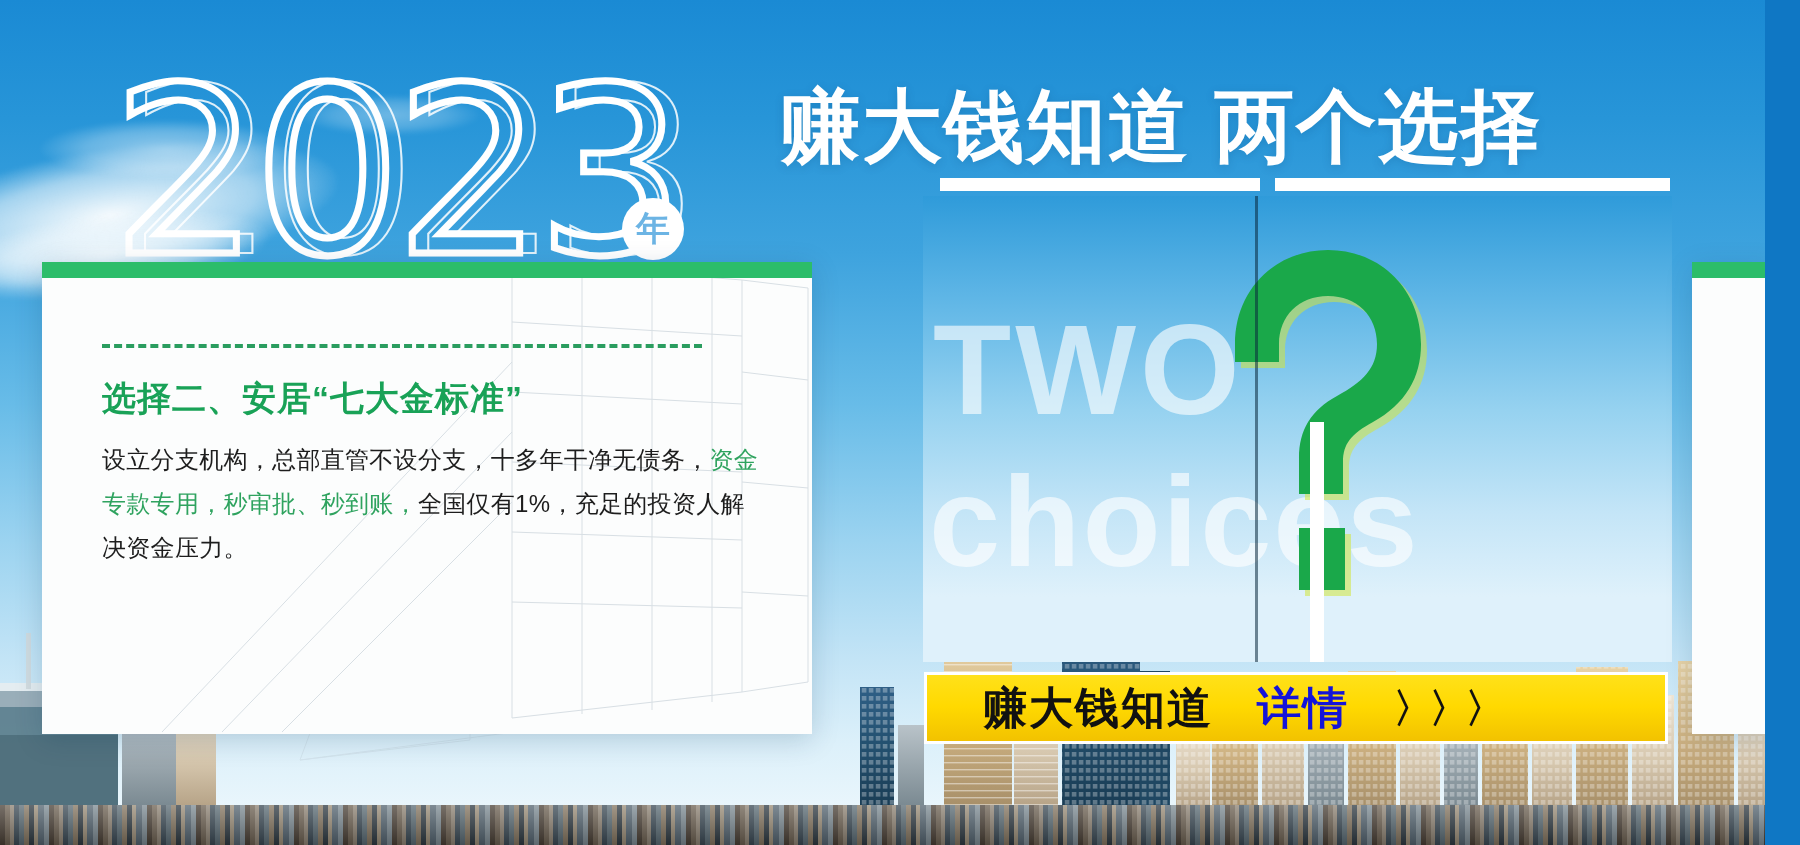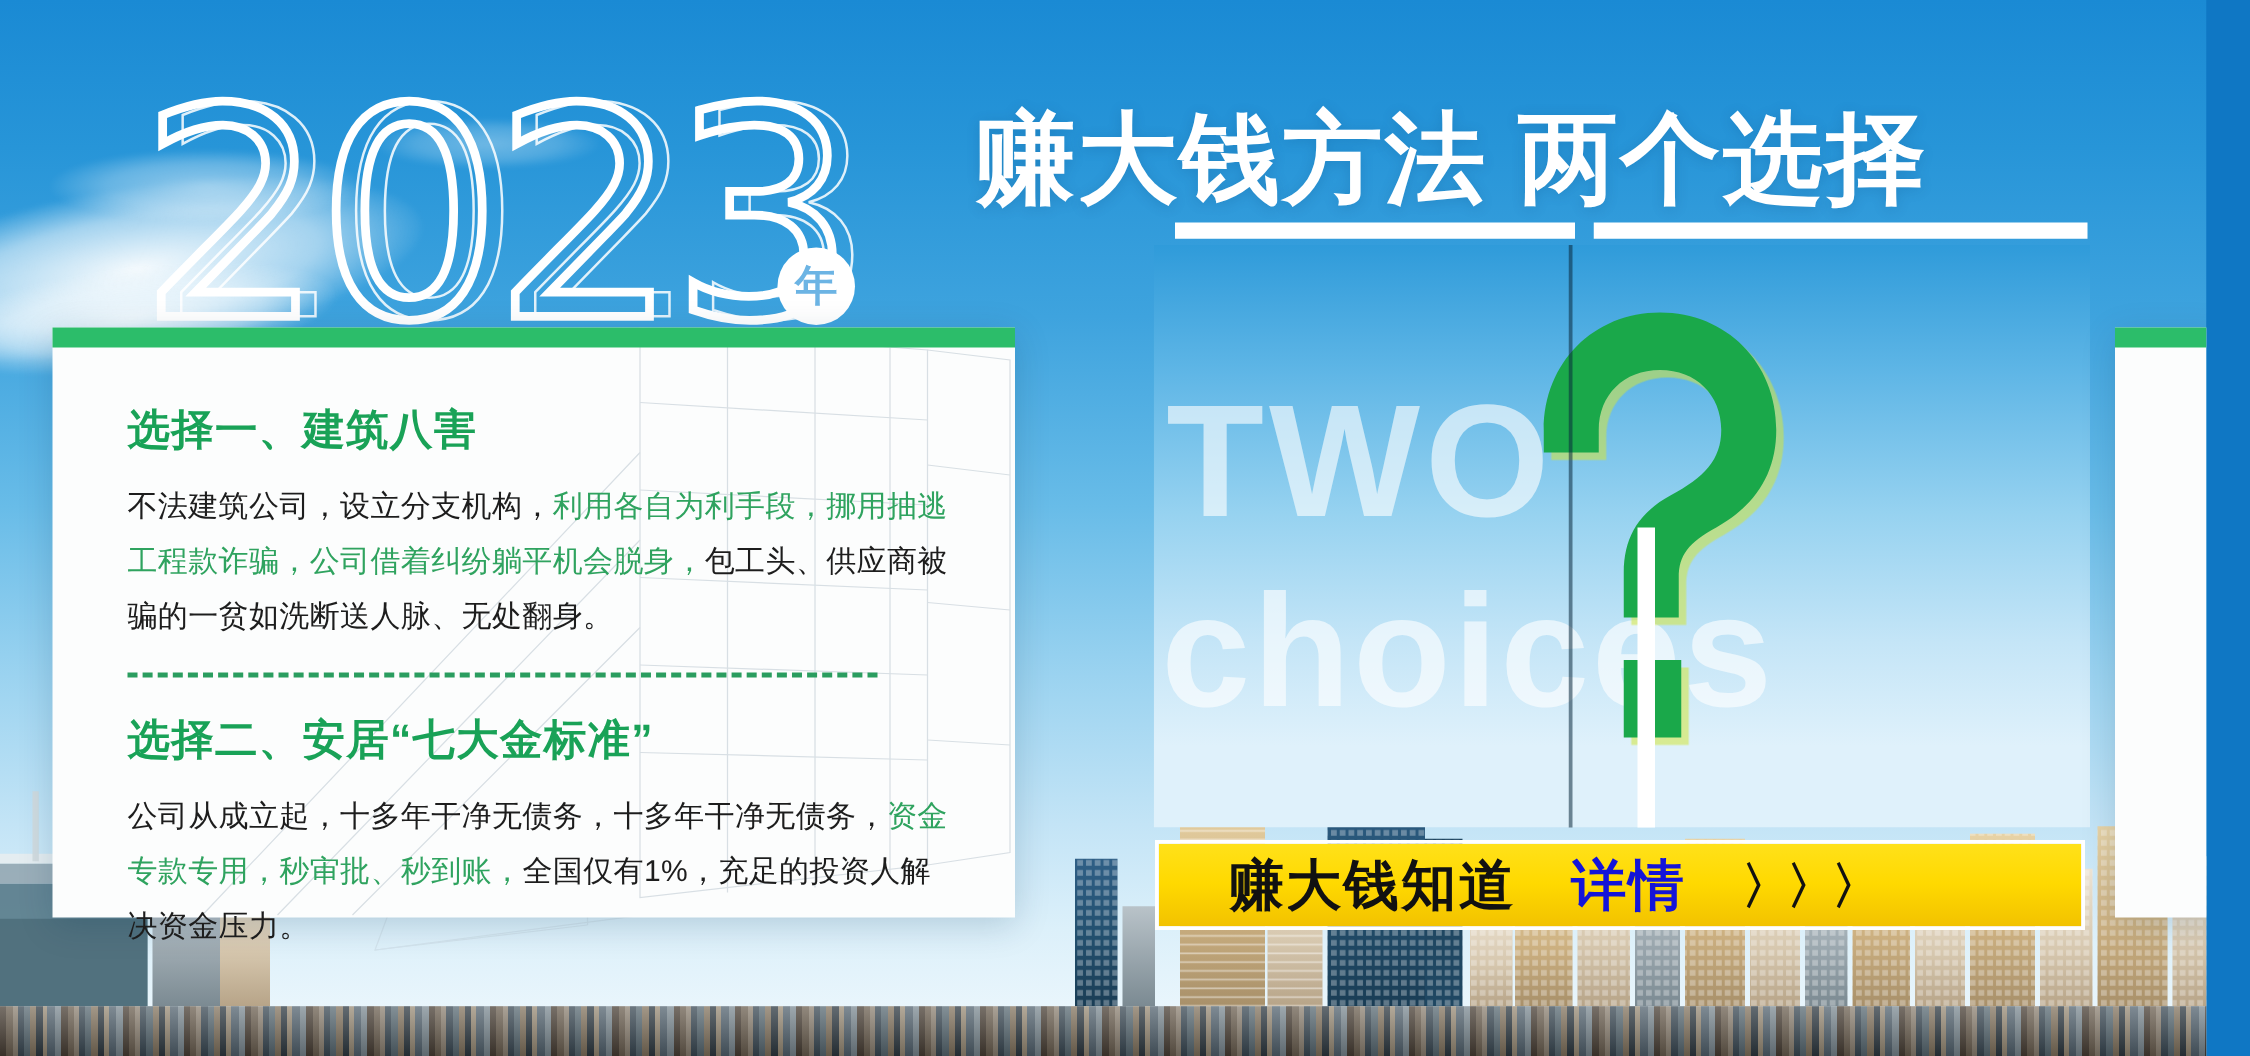--- a/index.html
+++ b/index.html
@@ -307,21 +307,21 @@
       <path d="M1700 360 L1760 350 M1700 430 L1760 418 M1700 500 L1760 488"></path>
     </g>
   </svg>
 
   <div class="year-wrap">
     <div class="year-echo">2023</div>
     <div class="year-num">2023</div>
   </div>
   <div class="year-badge">年</div>
 
-  <div class="headline">赚大钱方法 两个选择</div>
+  <div class="headline">赚大钱知道 两个选择</div>
   <div class="hl-underbar-a"></div>
   <div class="hl-underbar-b"></div>
 
   <div class="panel">
     <div class="panel-photo">
       <div class="panel-sky"></div>
       <div class="bigword two">TWO</div>
       <div class="bigword choices">choices</div>
 
       <svg class="qmark" viewBox="0 0 210 380">
@@ -346,30 +346,26 @@
           <path d="M540 6 L540 452 M610 12 L610 448 M670 16 L670 440"></path>
           <path d="M700 18 L766 26 L766 420 L700 430"></path>
           <path d="M700 110 L766 118 M700 220 L766 226 M700 330 L766 334"></path>
           <path d="M120 470 L470 100 M180 470 L470 170 M240 470 L470 240"></path>
         </g>
       </svg>
     </div>
 
     <div class="card-inner">
 
-      <div>
-        <div class="sec-title">选择一、建筑八害</div>
-        <div class="sec-body"><span>不法建筑公司，设立分支机构，</span><span class="g">利用各自为利手段，挪用抽逃工程款诈骗，公司借着纠纷躺平机会脱身，</span><span>包工头、供应商被骗的一贫如洗断送人脉、无处翻身。</span></div>
-      </div>
 
       <div class="divider"></div>
 
       <div class="sec2">
         <div class="sec-title">选择二、安居“七大金标准”</div>
-        <div class="sec-body"><span>公司从成立起，十多年干净无债务，十多年干净无债务，</span><span class="g">资金专款专用，秒审批、秒到账，</span><span>全国仅有1%，充足的投资人解决资金压力。</span></div>
+        <div class="sec-body"><span>设立分支机构，总部直管不设分支，十多年干净无债务，</span><span class="g">资金专款专用，秒审批、秒到账，</span><span>全国仅有1%，充足的投资人解决资金压力。</span></div>
       </div>
     </div>
   </div>
   <div class="card-top"></div>
 
   <div class="sidecard"></div>
   <div class="sidecard-top"></div>
 
   <div class="cta">
     <span class="cta-main">赚大钱知道</span>

